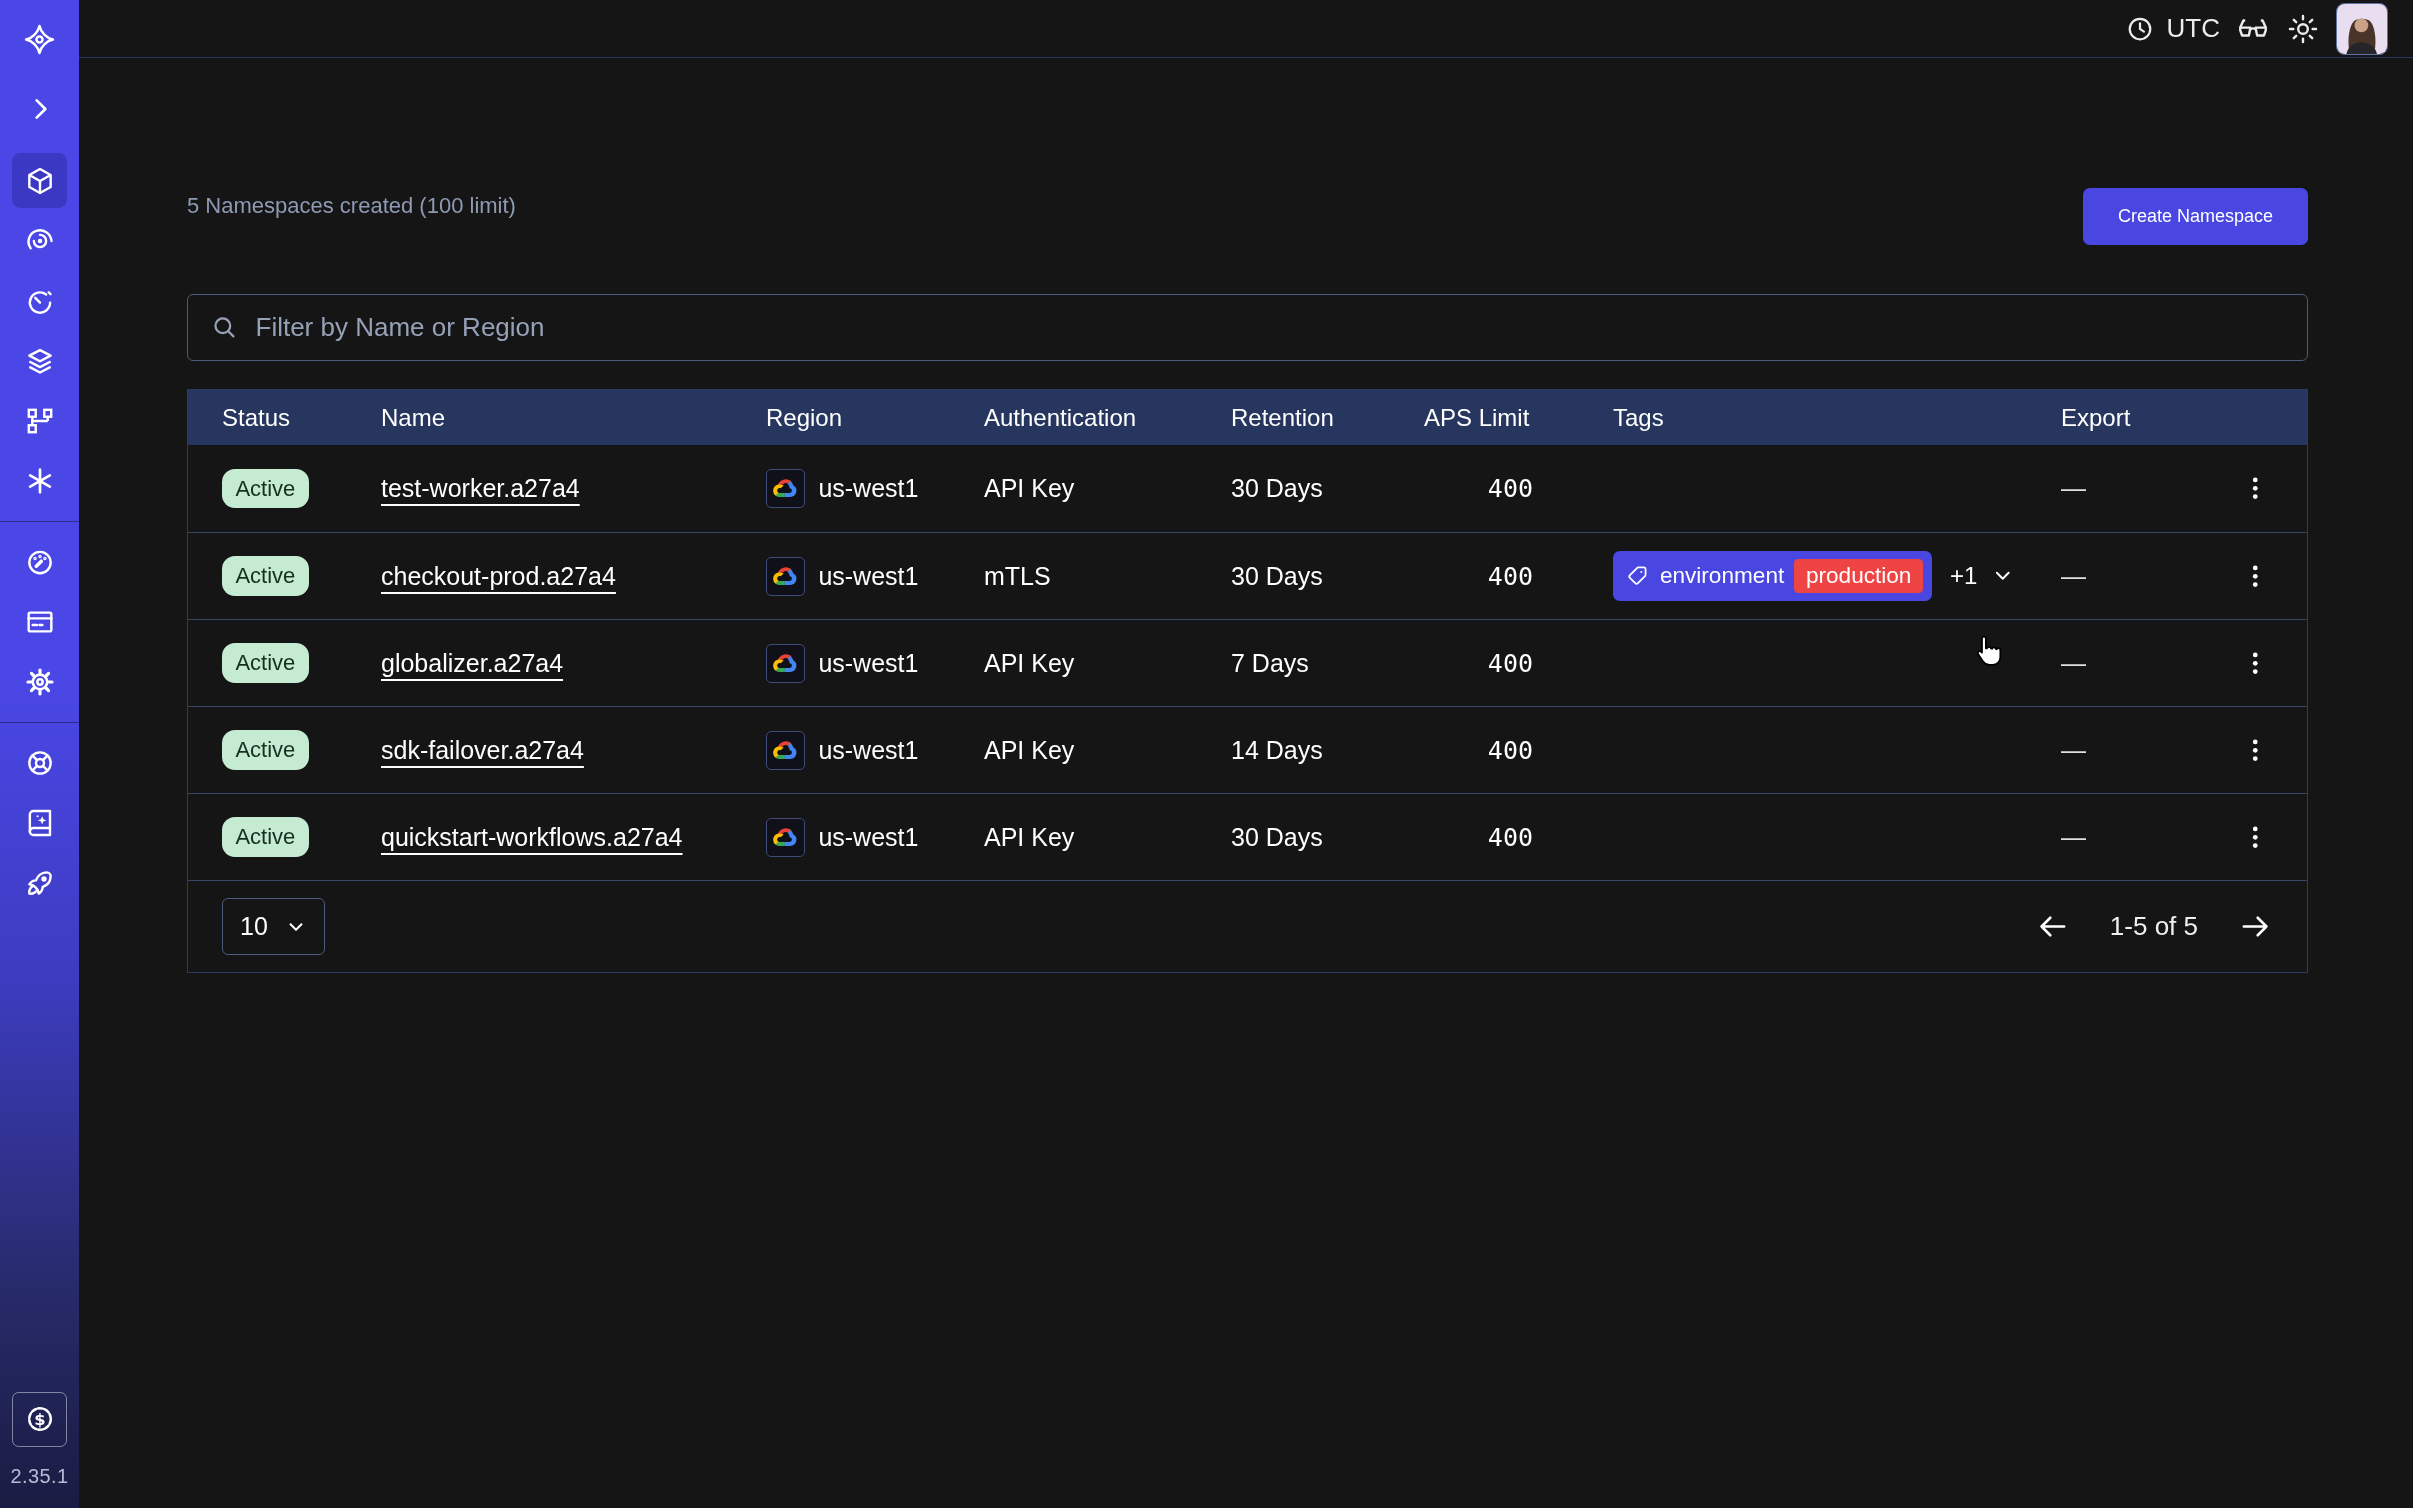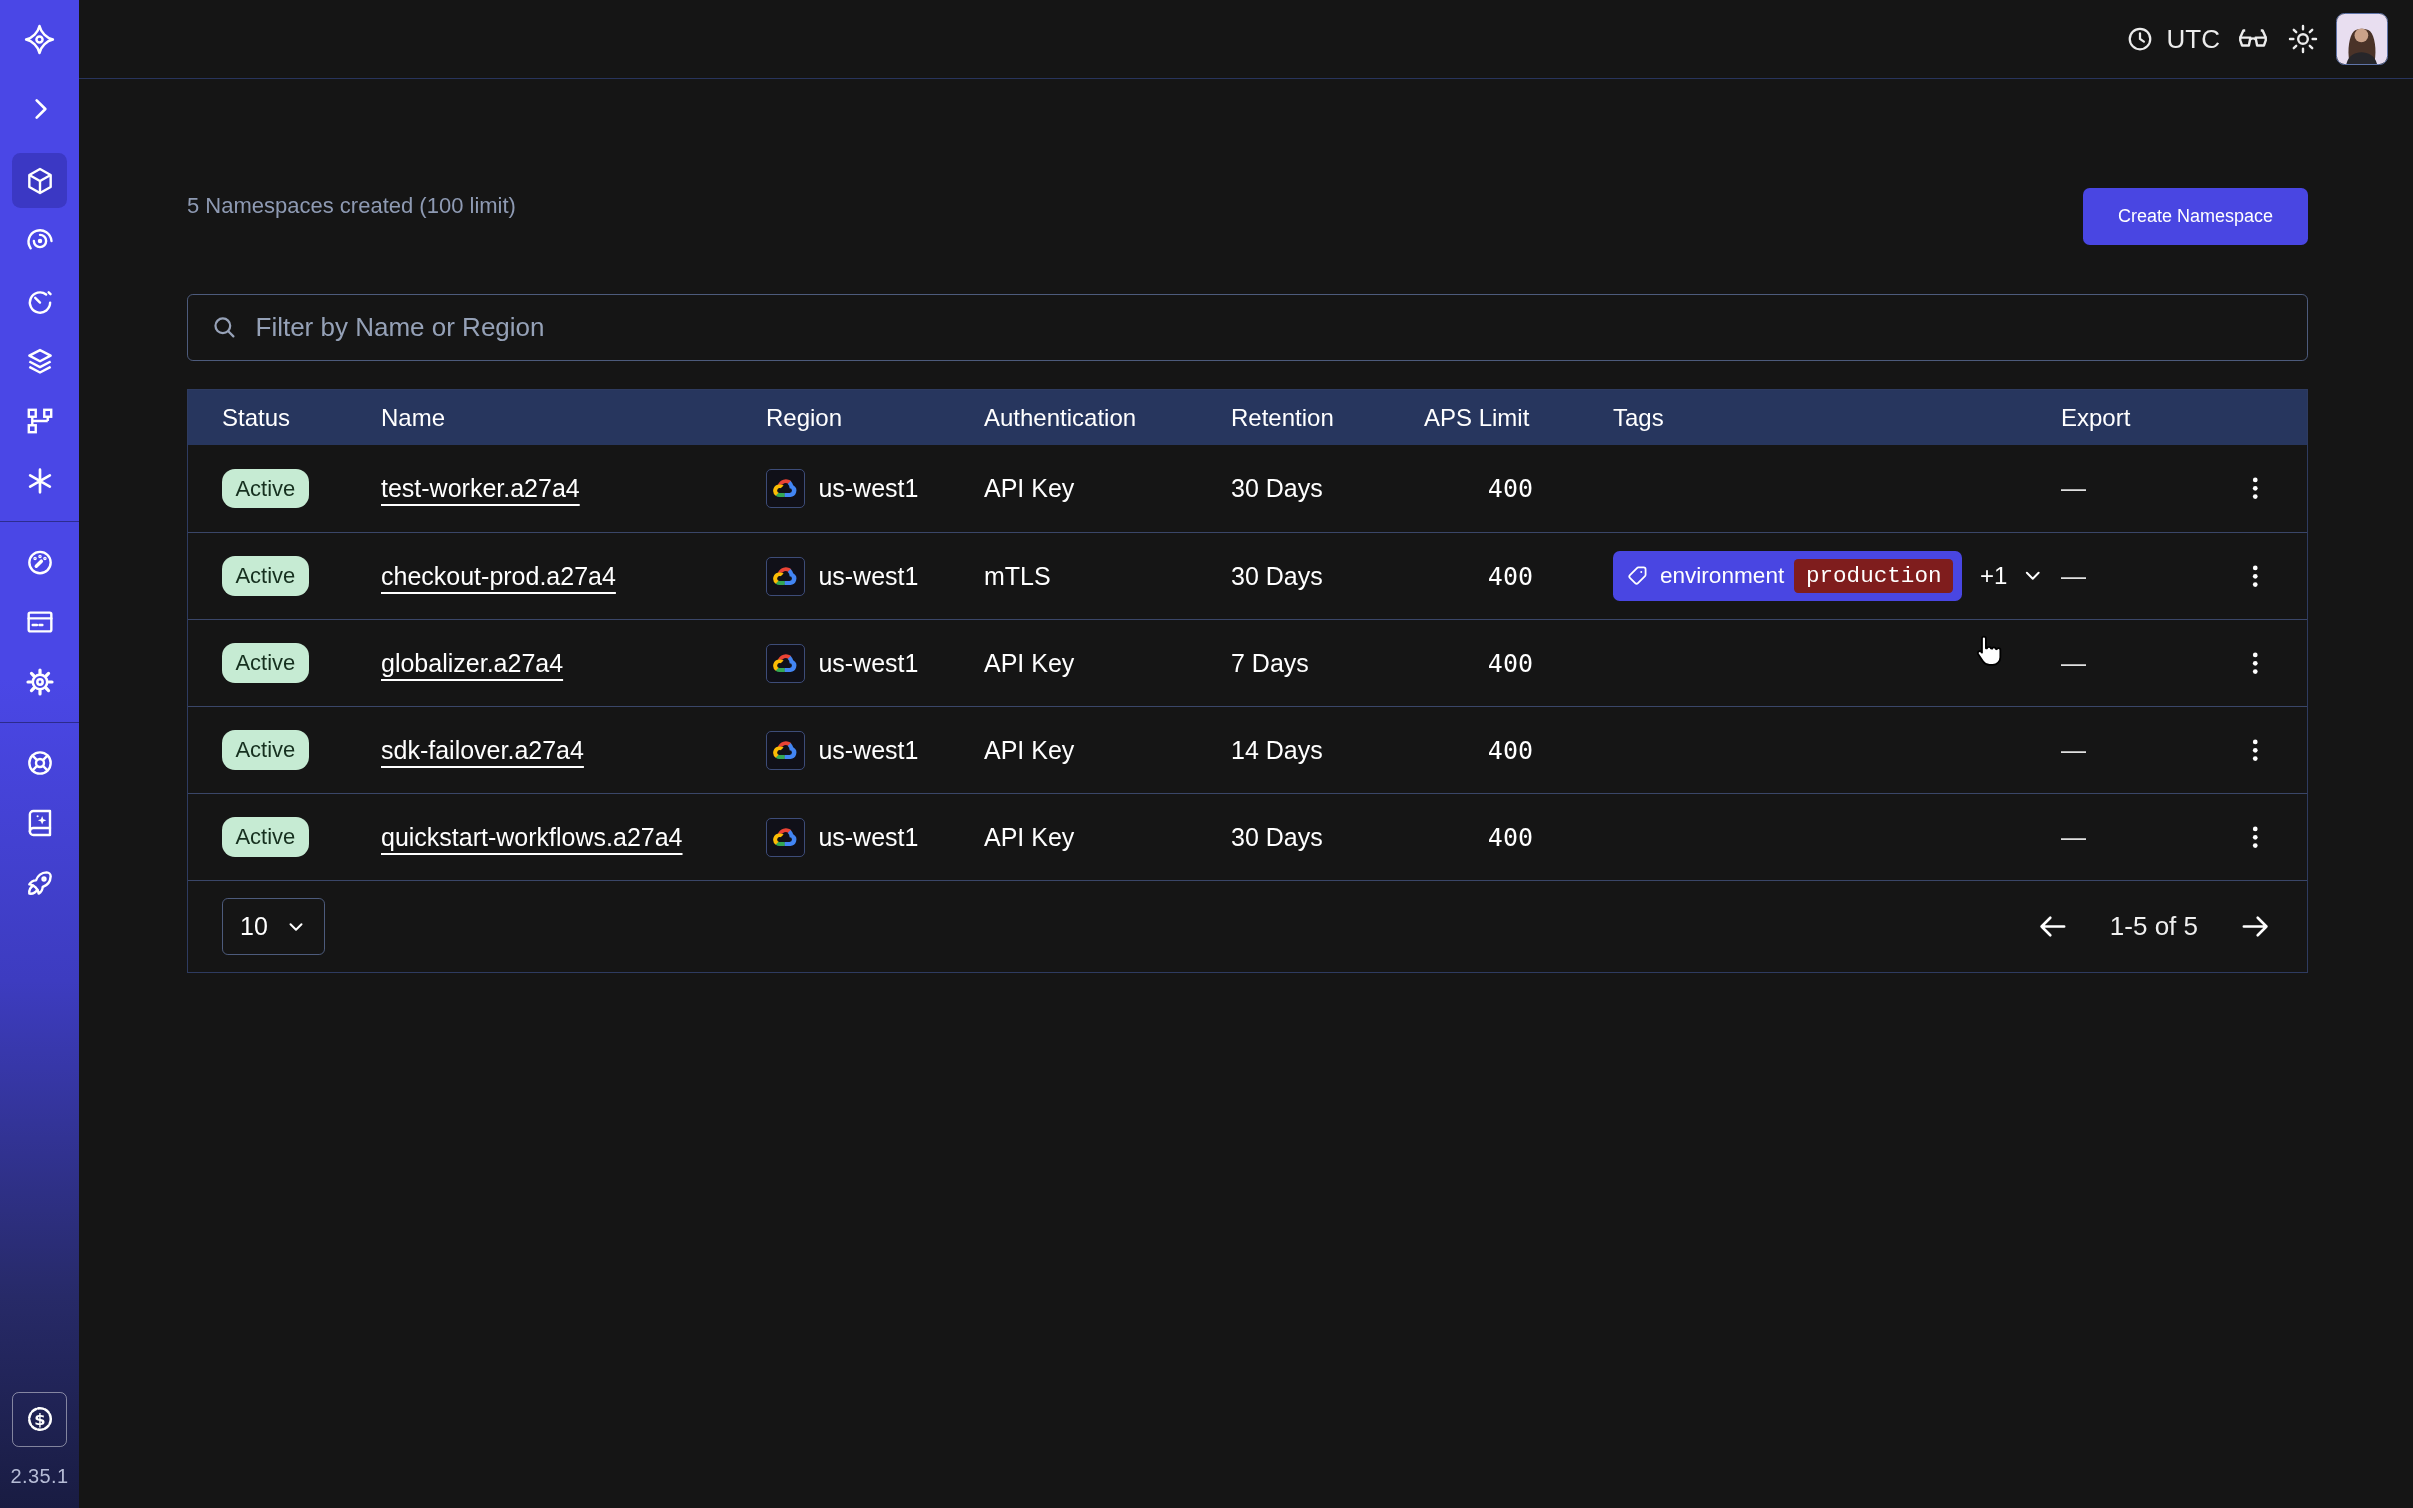--- a/index.html
+++ b/index.html
@@ -38,21 +38,21 @@
     width: 55px; height: 55px; border: 1.7px solid rgba(255,255,255,0.45);
     border-radius: 6.7px; display: grid; place-items: center; color: #fff; cursor: pointer;
   }
   .credits-btn svg { width: 34px; height: 34px; }
   .sb-version {
     margin: 18.4px 0 20px; font-size: 20px; color: #b6bcd6; letter-spacing: 0.4px;
   }
 
   
   .topbar {
-    position: absolute; left: 79px; right: 0; top: 0; height: 79px;
+    position: absolute; left: 79px; right: 0; top: 0; height: 58px;
     background: #151515; border-bottom: 1.7px solid #28345c;
     display: flex; align-items: center; justify-content: flex-end;
     gap: 16px; padding-right: 25px;
   }
   .tz { display: flex; align-items: center; gap: 11.7px; color: #ececec; font-size: 26px; cursor: pointer; }
   .tz svg { width: 30px; height: 30px; }
   .topbar-icon { color: #ececec; cursor: pointer; }
   .topbar-icon svg { width: 34px; height: 34px; }
   .avatar {
     width: 52px; height: 52px; border-radius: 8.4px; overflow: hidden;
@@ -110,21 +110,21 @@
     display: grid; place-items: center; background: #101018;
   }
   .region-badge svg { width: 25px; height: 25px; }
   .tags-cell { display: flex; align-items: center; }
   .tag-chip {
     display: inline-flex; align-items: center; gap: 10px;
     background: #4946e2; border-radius: 6.7px; padding: 7.5px 8.4px 7.5px 13.4px;
     font-size: 22.6px; color: #fff; cursor: pointer;
   }
   .tag-chip svg { width: 23.5px; height: 23.5px; }
-  .tag-value { background: #7f1d1d; border-radius: 4.2px; padding: 4.2px 11.7px; font-family: Liberation Mono, monospace; }
+  .tag-value { background: #ef4444; border-radius: 4.2px; padding: 4.2px 11.7px; }
   .tag-more { margin-left: 18.4px; font-size: 24px; }
   .tag-expand { margin-left: 13.4px; color: #ffffff; cursor: pointer; }
   .tag-expand svg { width: 23.5px; height: 23.5px; }
   .export-cell { color: #e0e0e0; }
   .actions-cell { justify-self: end; }
   .kebab { width: 44px; height: 44px; display: grid; place-items: center; cursor: pointer; color: #fff; }
   .kebab svg { width: 28.5px; height: 28.5px; }
 
   
   .tfoot {

